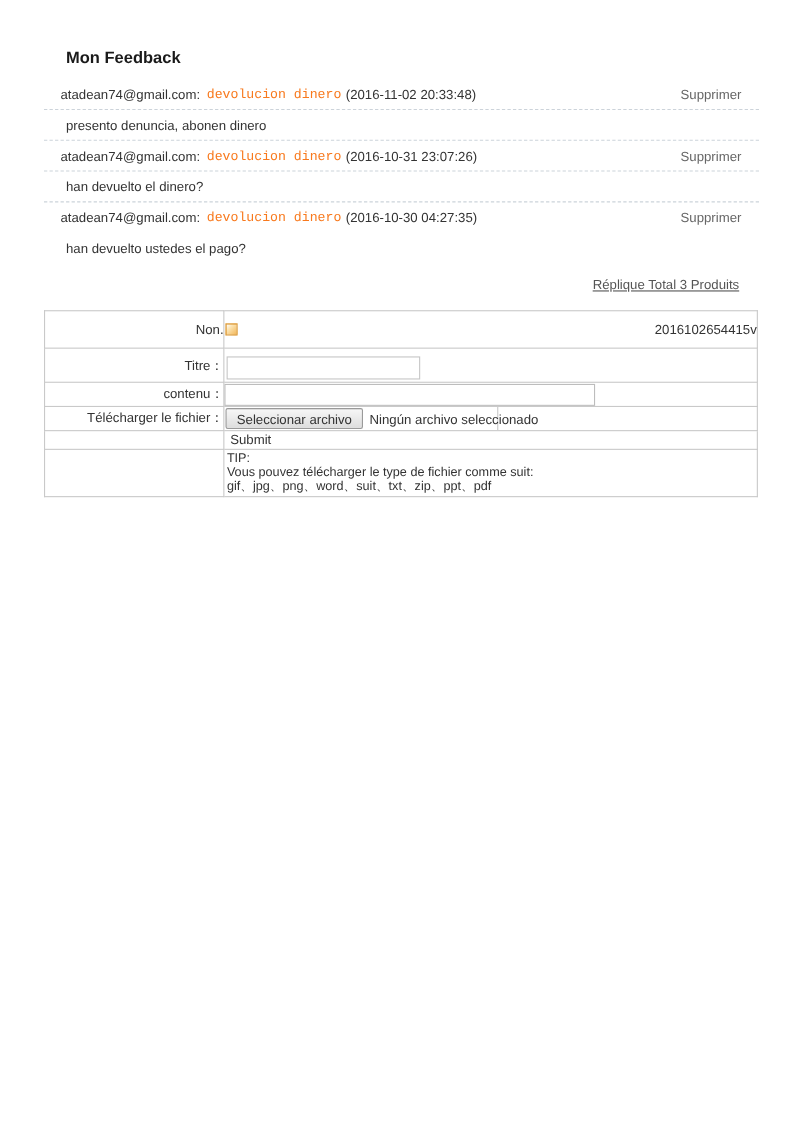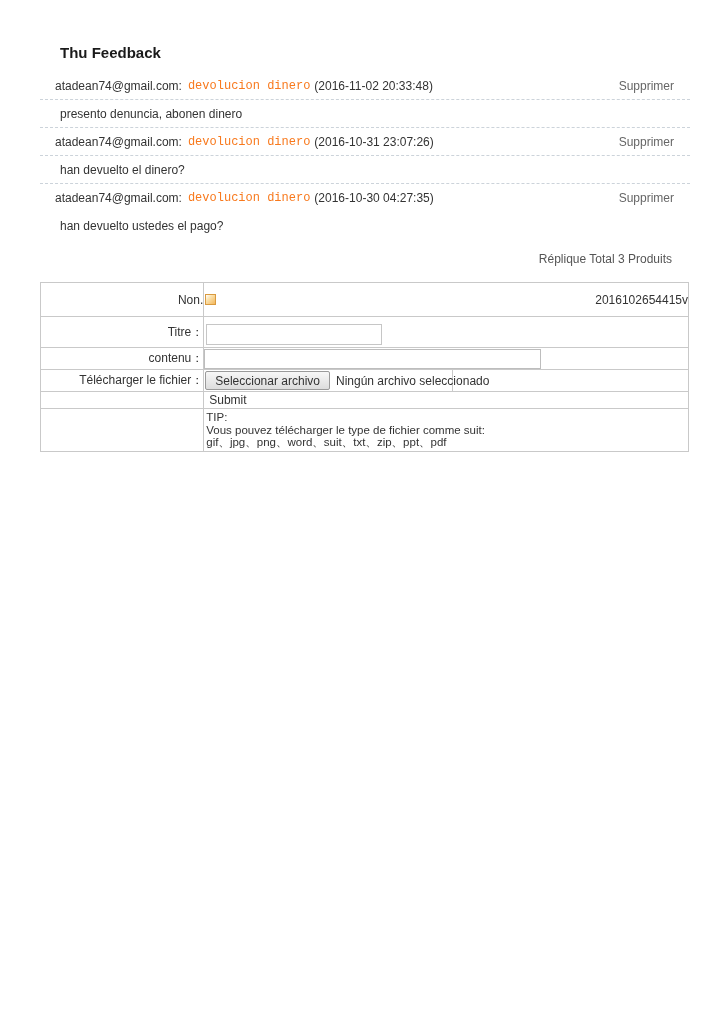--- a/index.html
+++ b/index.html
@@ -28,21 +28,21 @@
   .fb-row.sep{border-bottom:1px dashed var(--dotted-separator);}
   .fb-header{padding:0 16px 0 15px;justify-content:center;}
   .fb-header .spacer{flex:1;}
   .fb-email{white-space:pre;}
   .fb-topic{color:var(--link-orange);text-decoration:none;margin:0 4px 0 6px;cursor:pointer;font-family:Liberation Mono, monospace;}
   .fb-time{white-space:pre;}
   .fb-delete{color:var(--text-gray);text-decoration:none;cursor:pointer;}
   .fb-msg{padding-left:20px;}
   .fb-summary{
     height:22px;display:flex;align-items:center;justify-content:flex-end;
-    padding-right:18px;font-size:12px;color:#555;margin-top:8px;
+    padding-right:18px;font-size:12px;color:#555;margin-top:8px;text-decoration:underline;
   }
   table.reply-form{
     border-collapse:collapse;width:649px;margin-top:12px;table-layout:fixed;
     border:1px solid var(--border-outer);
   }
   table.reply-form td{
     border:1px solid var(--border-inner);font-size:12px;padding:0;vertical-align:middle;
     color:var(--text-dark);overflow:visible;
   }
   td.flabel{text-align:right;padding-right:3px;}
@@ -82,21 +82,21 @@
     font-family:"Liberation Sans",sans-serif;cursor:pointer;
   }
   .tip-block{padding:2px 0 2px 2px;font-size:11.5px;line-height:12.5px;color:#333;}
   .tip-block div{white-space:nowrap;}
 </style>
 </head>
 <body>
 
 <div class="content">
 
-  <h1 class="page-title">Thu Feedback</h1>
+  <h1 class="page-title">Mon Feedback</h1>
 
   <div>
 
     <div class="fb-row fb-header sep">
       <span class="fb-email">atadean74@gmail.com:</span>
       <a class="fb-topic">devolucion dinero</a>
       <span class="fb-time">(2016-11-02 20:33:48)</span>
       <span class="spacer"></span>
       <a class="fb-delete">Supprimer</a>
     </div>

